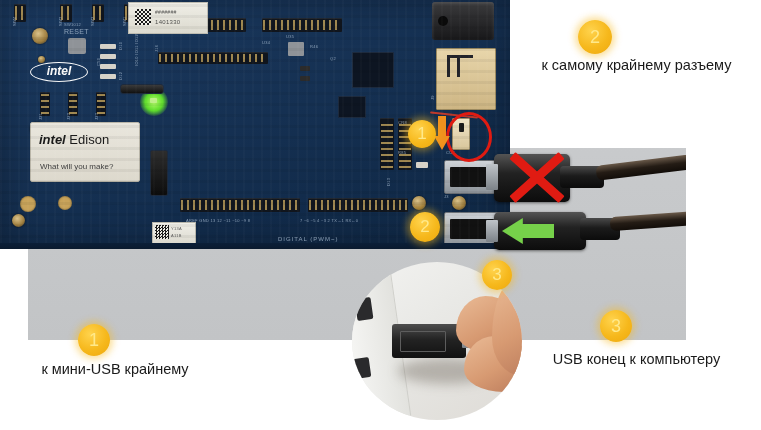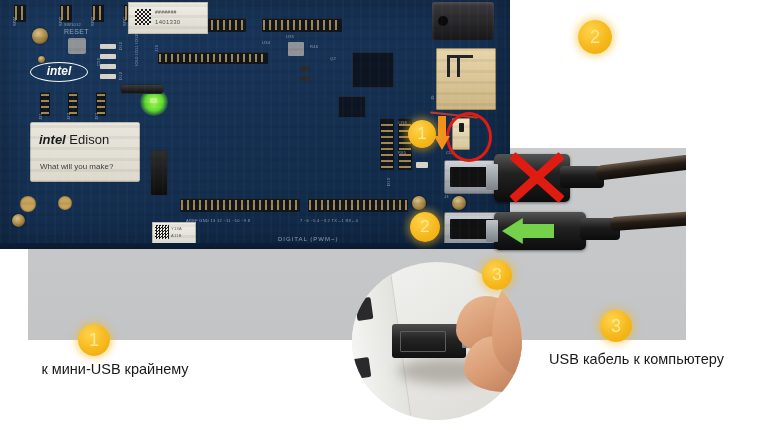--- a/index.html
+++ b/index.html
@@ -329,23 +329,24 @@
 
   <div class="badge" style="left:578px;top:20px;width:34px;height:34px;line-height:34px;font-size:18px;">2</div>
 
   <div class="badge" style="left:482px;top:260px;width:30px;height:30px;line-height:30px;">3</div>
 
   <div class="badge" style="left:600px;top:310px;width:32px;height:32px;line-height:32px;font-size:18px;">3</div>
 
   <div class="badge" style="left:78px;top:324px;width:32px;height:32px;line-height:32px;font-size:18px;">1</div>
 
   <div class="caption" id="caption-2">
+    <div>к самому крайнему разъему</div>
   </div>
 
   <div class="caption" id="caption-3">
-    <div>USB кабель к компьютеру</div>
+    <div>USB конец к компьютеру</div>
   </div>
 
   <div class="caption" id="caption-1">
     <div>к мини-USB крайнему</div>
   </div>
 
 </div>
 
 </body></html>

